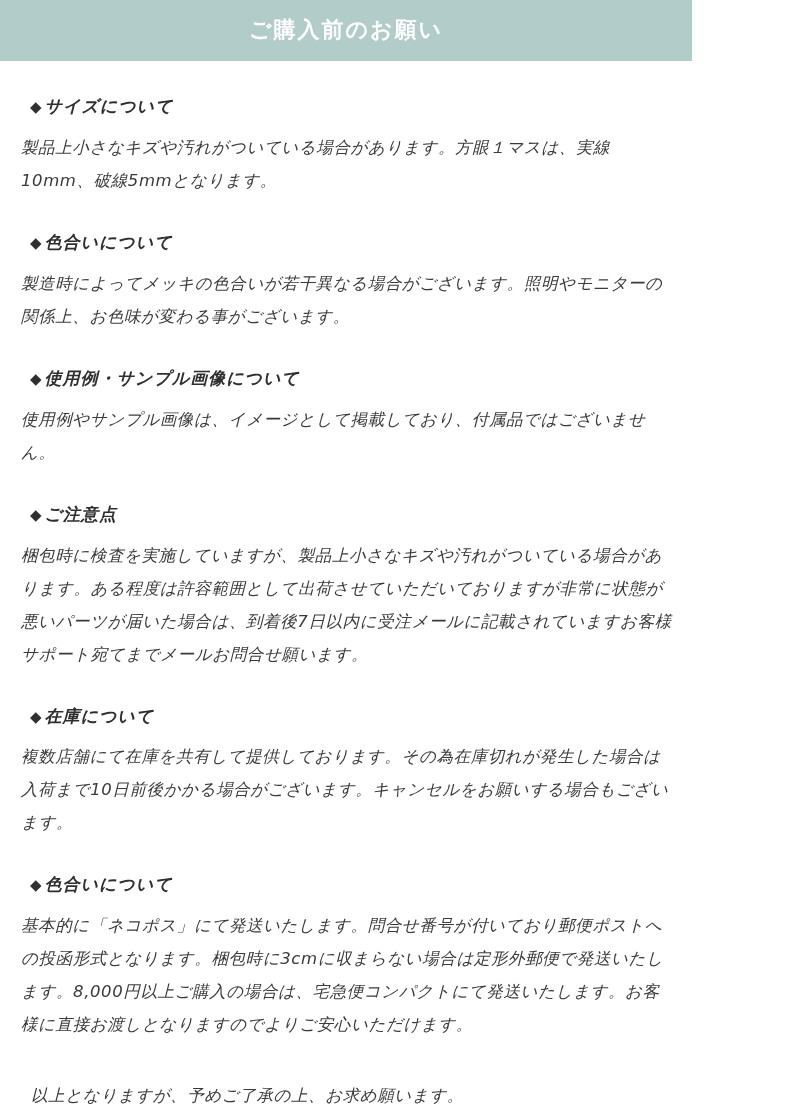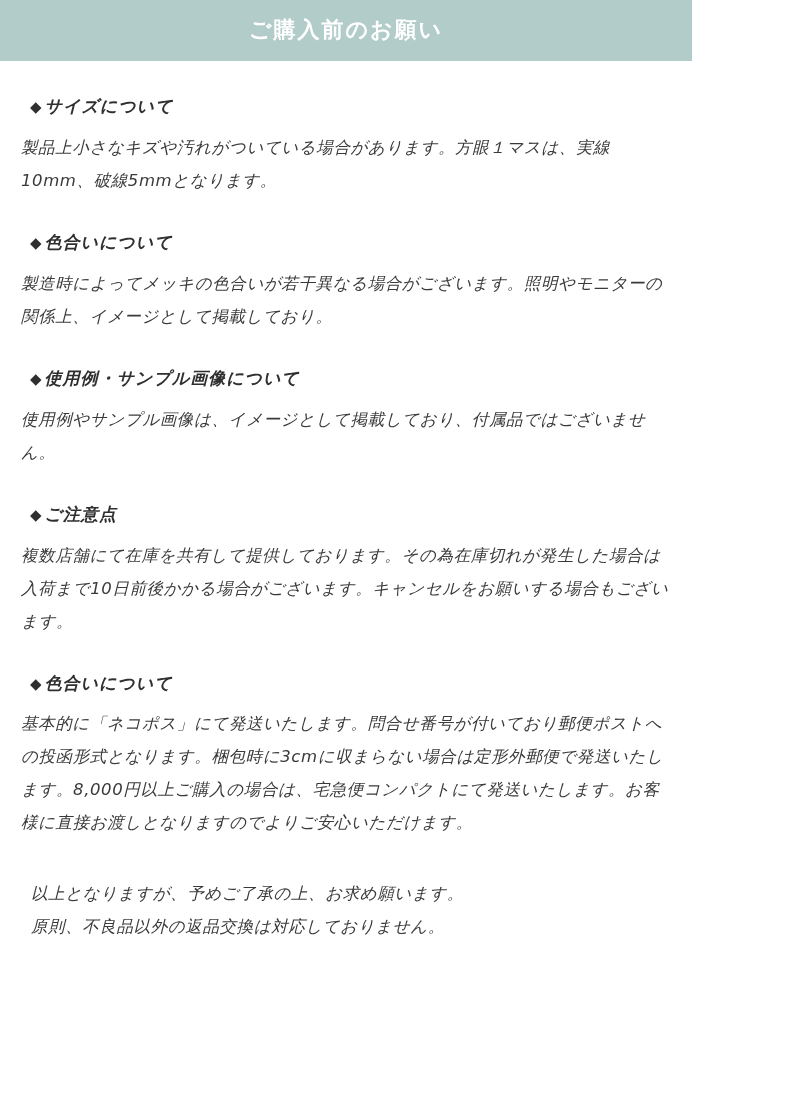--- a/index.html
+++ b/index.html
@@ -76,33 +76,35 @@
 
   <div class="content">
 
     <div class="section">
       <div class="section-heading"><span class="diamond">◆</span><span>サイズについて</span></div>
       <div class="section-body">製品上小さなキズや汚れがついている場合があります。方眼１マスは、実線10mm、破線5mmとなります。</div>
     </div>
 
     <div class="section">
       <div class="section-heading"><span class="diamond">◆</span><span>色合いについて</span></div>
-      <div class="section-body">製造時によってメッキの色合いが若干異なる場合がございます。照明やモニターの関係上、イメージとして掲載しており。</div>
+      <div class="section-body">製造時によってメッキの色合いが若干異なる場合がございます。照明やモニターの関係上、お色味が変わる事がございます。</div>
     </div>
 
     <div class="section">
       <div class="section-heading"><span class="diamond">◆</span><span>使用例・サンプル画像について</span></div>
       <div class="section-body">使用例やサンプル画像は、イメージとして掲載しており、付属品ではございません。</div>
     </div>
 
     <div class="section">
       <div class="section-heading"><span class="diamond">◆</span><span>ご注意点</span></div>
+      <div class="section-body">梱包時に検査を実施していますが、製品上小さなキズや汚れがついている場合があります。ある程度は許容範囲として出荷させていただいておりますが非常に状態が悪いパーツが届いた場合は、到着後7日以内に受注メールに記載されていますお客様サポート宛てまでメールお問合せ願います。</div>
     </div>
 
     <div class="section">
+      <div class="section-heading"><span class="diamond">◆</span><span>在庫について</span></div>
       <div class="section-body">複数店舗にて在庫を共有して提供しております。その為在庫切れが発生した場合は入荷まで10日前後かかる場合がございます。キャンセルをお願いする場合もございます。</div>
     </div>
 
     <div class="section">
       <div class="section-heading"><span class="diamond">◆</span><span>色合いについて</span></div>
       <div class="section-body">基本的に「ネコポス」にて発送いたします。問合せ番号が付いており郵便ポストへの投函形式となります。梱包時に3cmに収まらない場合は定形外郵便で発送いたします。8,000円以上ご購入の場合は、宅急便コンパクトにて発送いたします。お客様に直接お渡しとなりますのでよりご安心いただけます。</div>
     </div>
 
     <div class="closing">
       <div class="closing-line">以上となりますが、予めご了承の上、お求め願います。</div>

